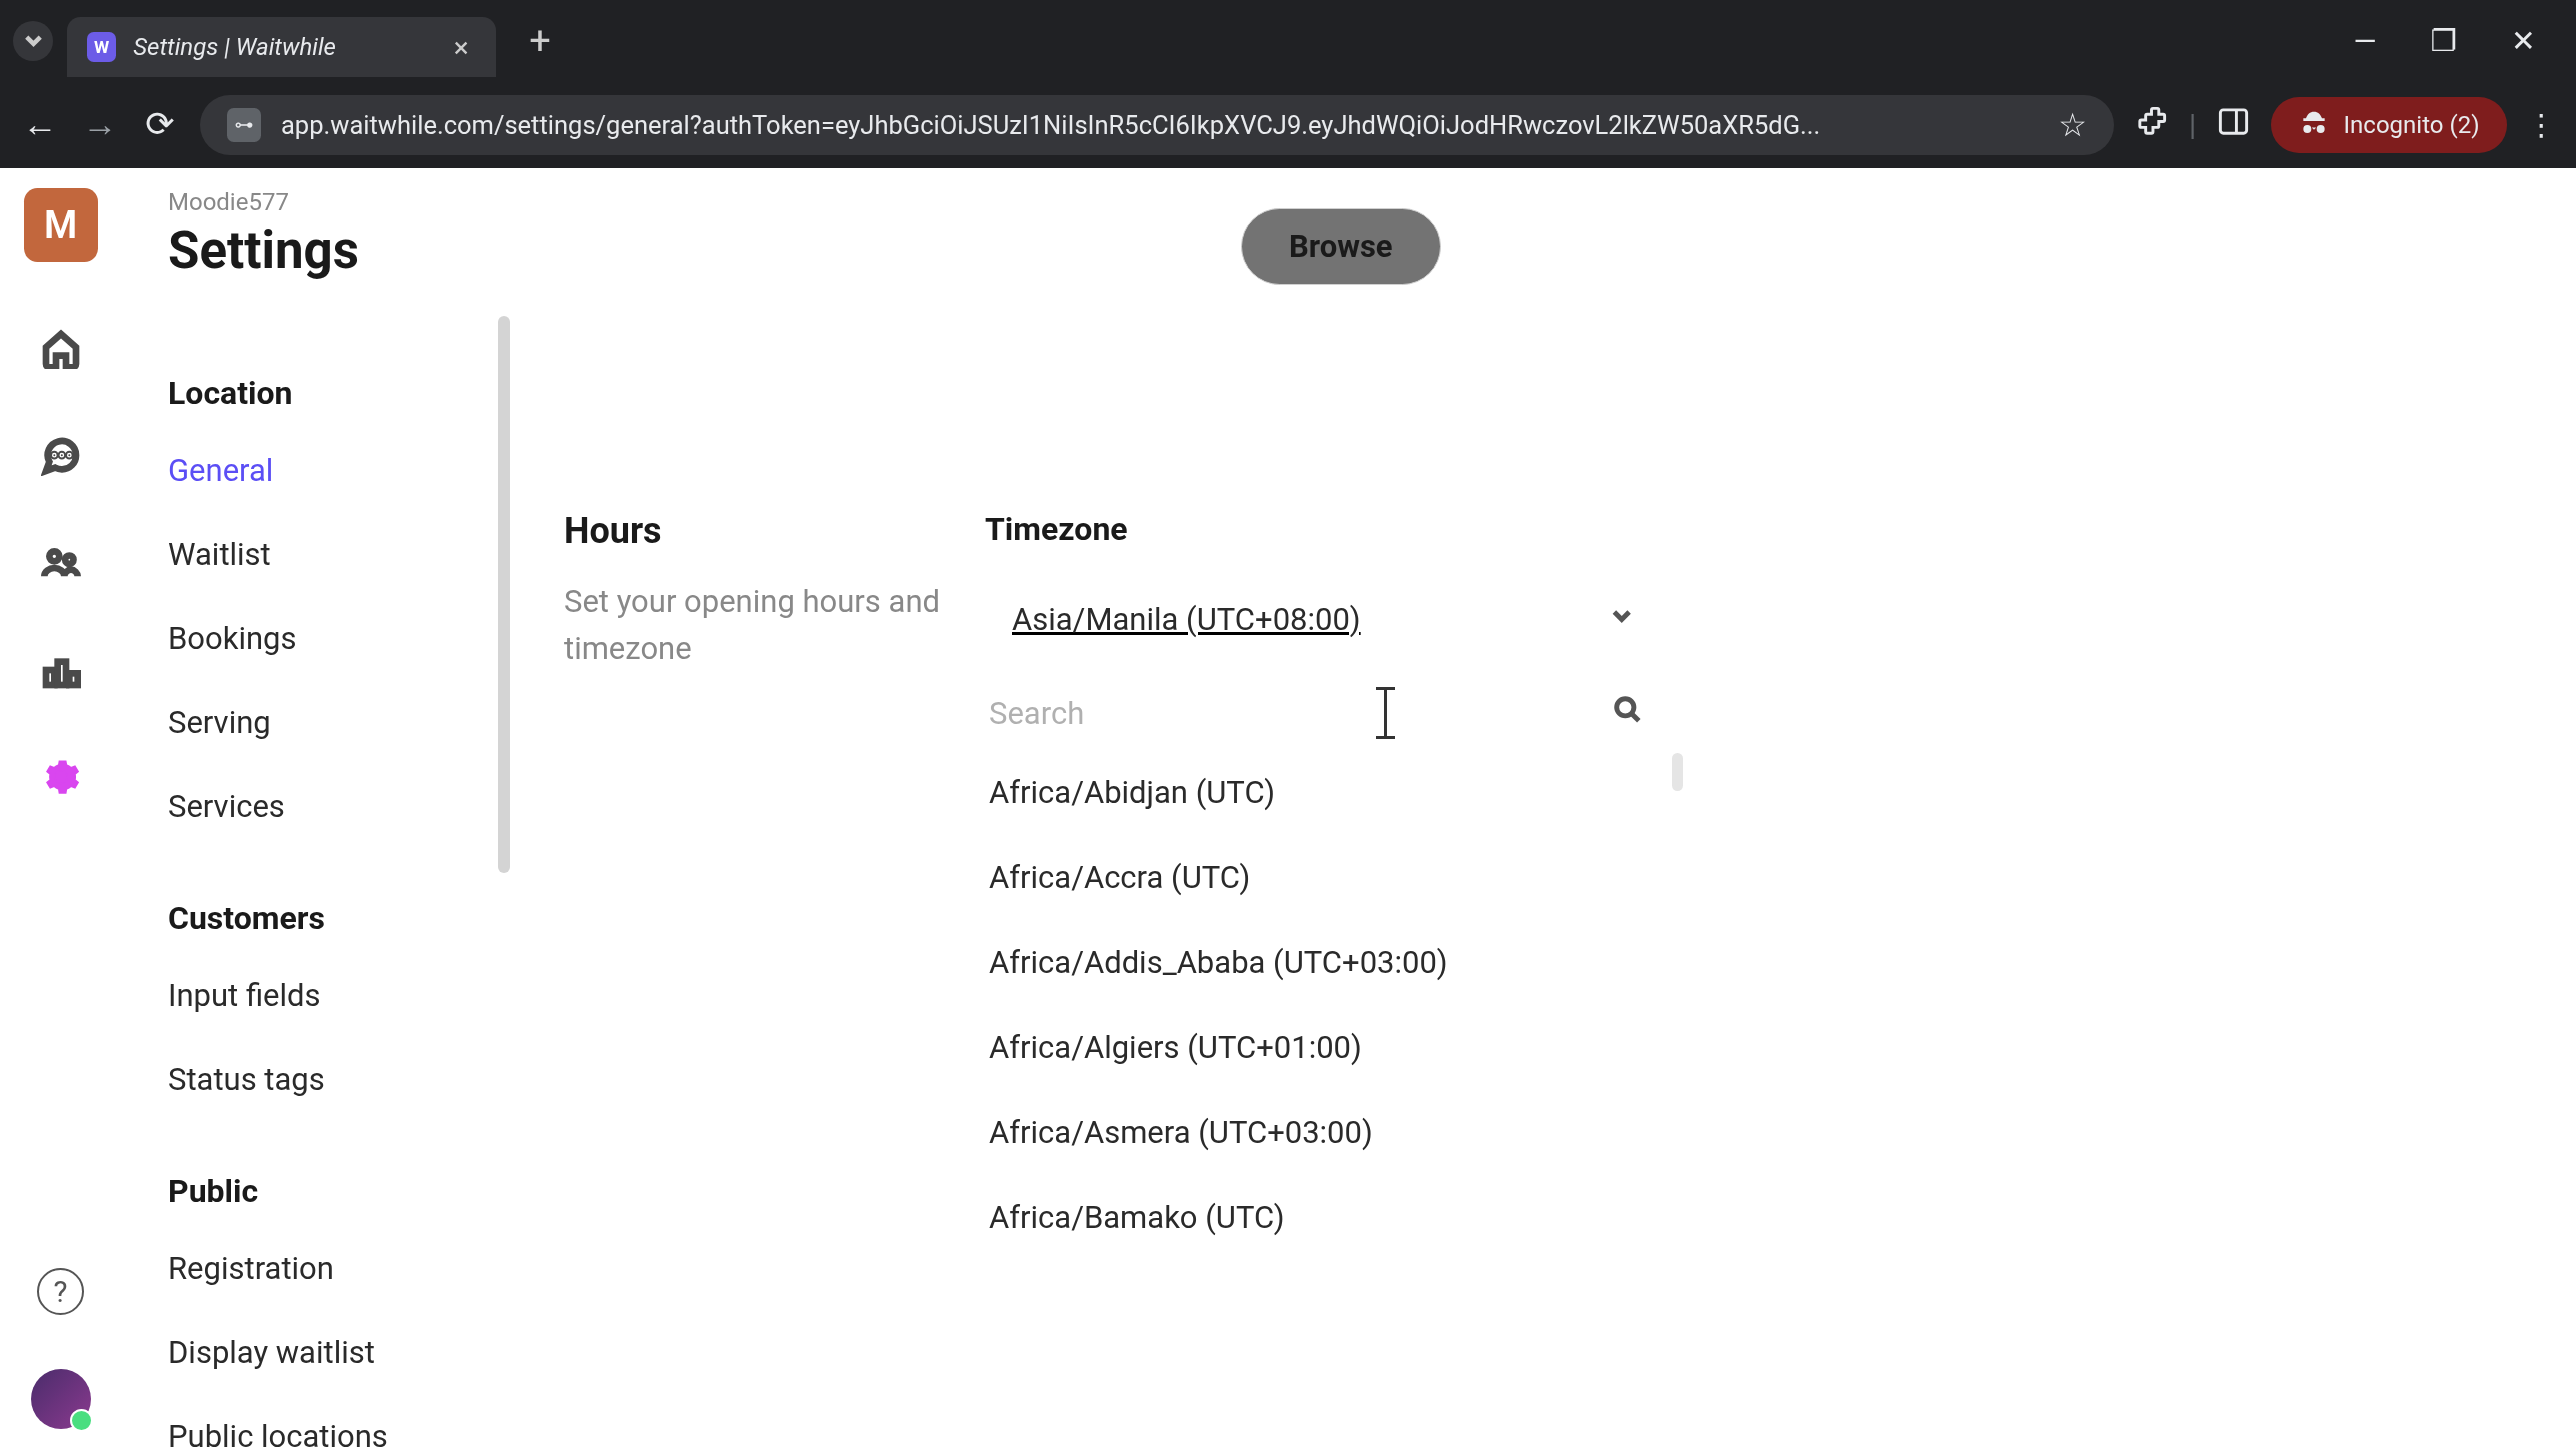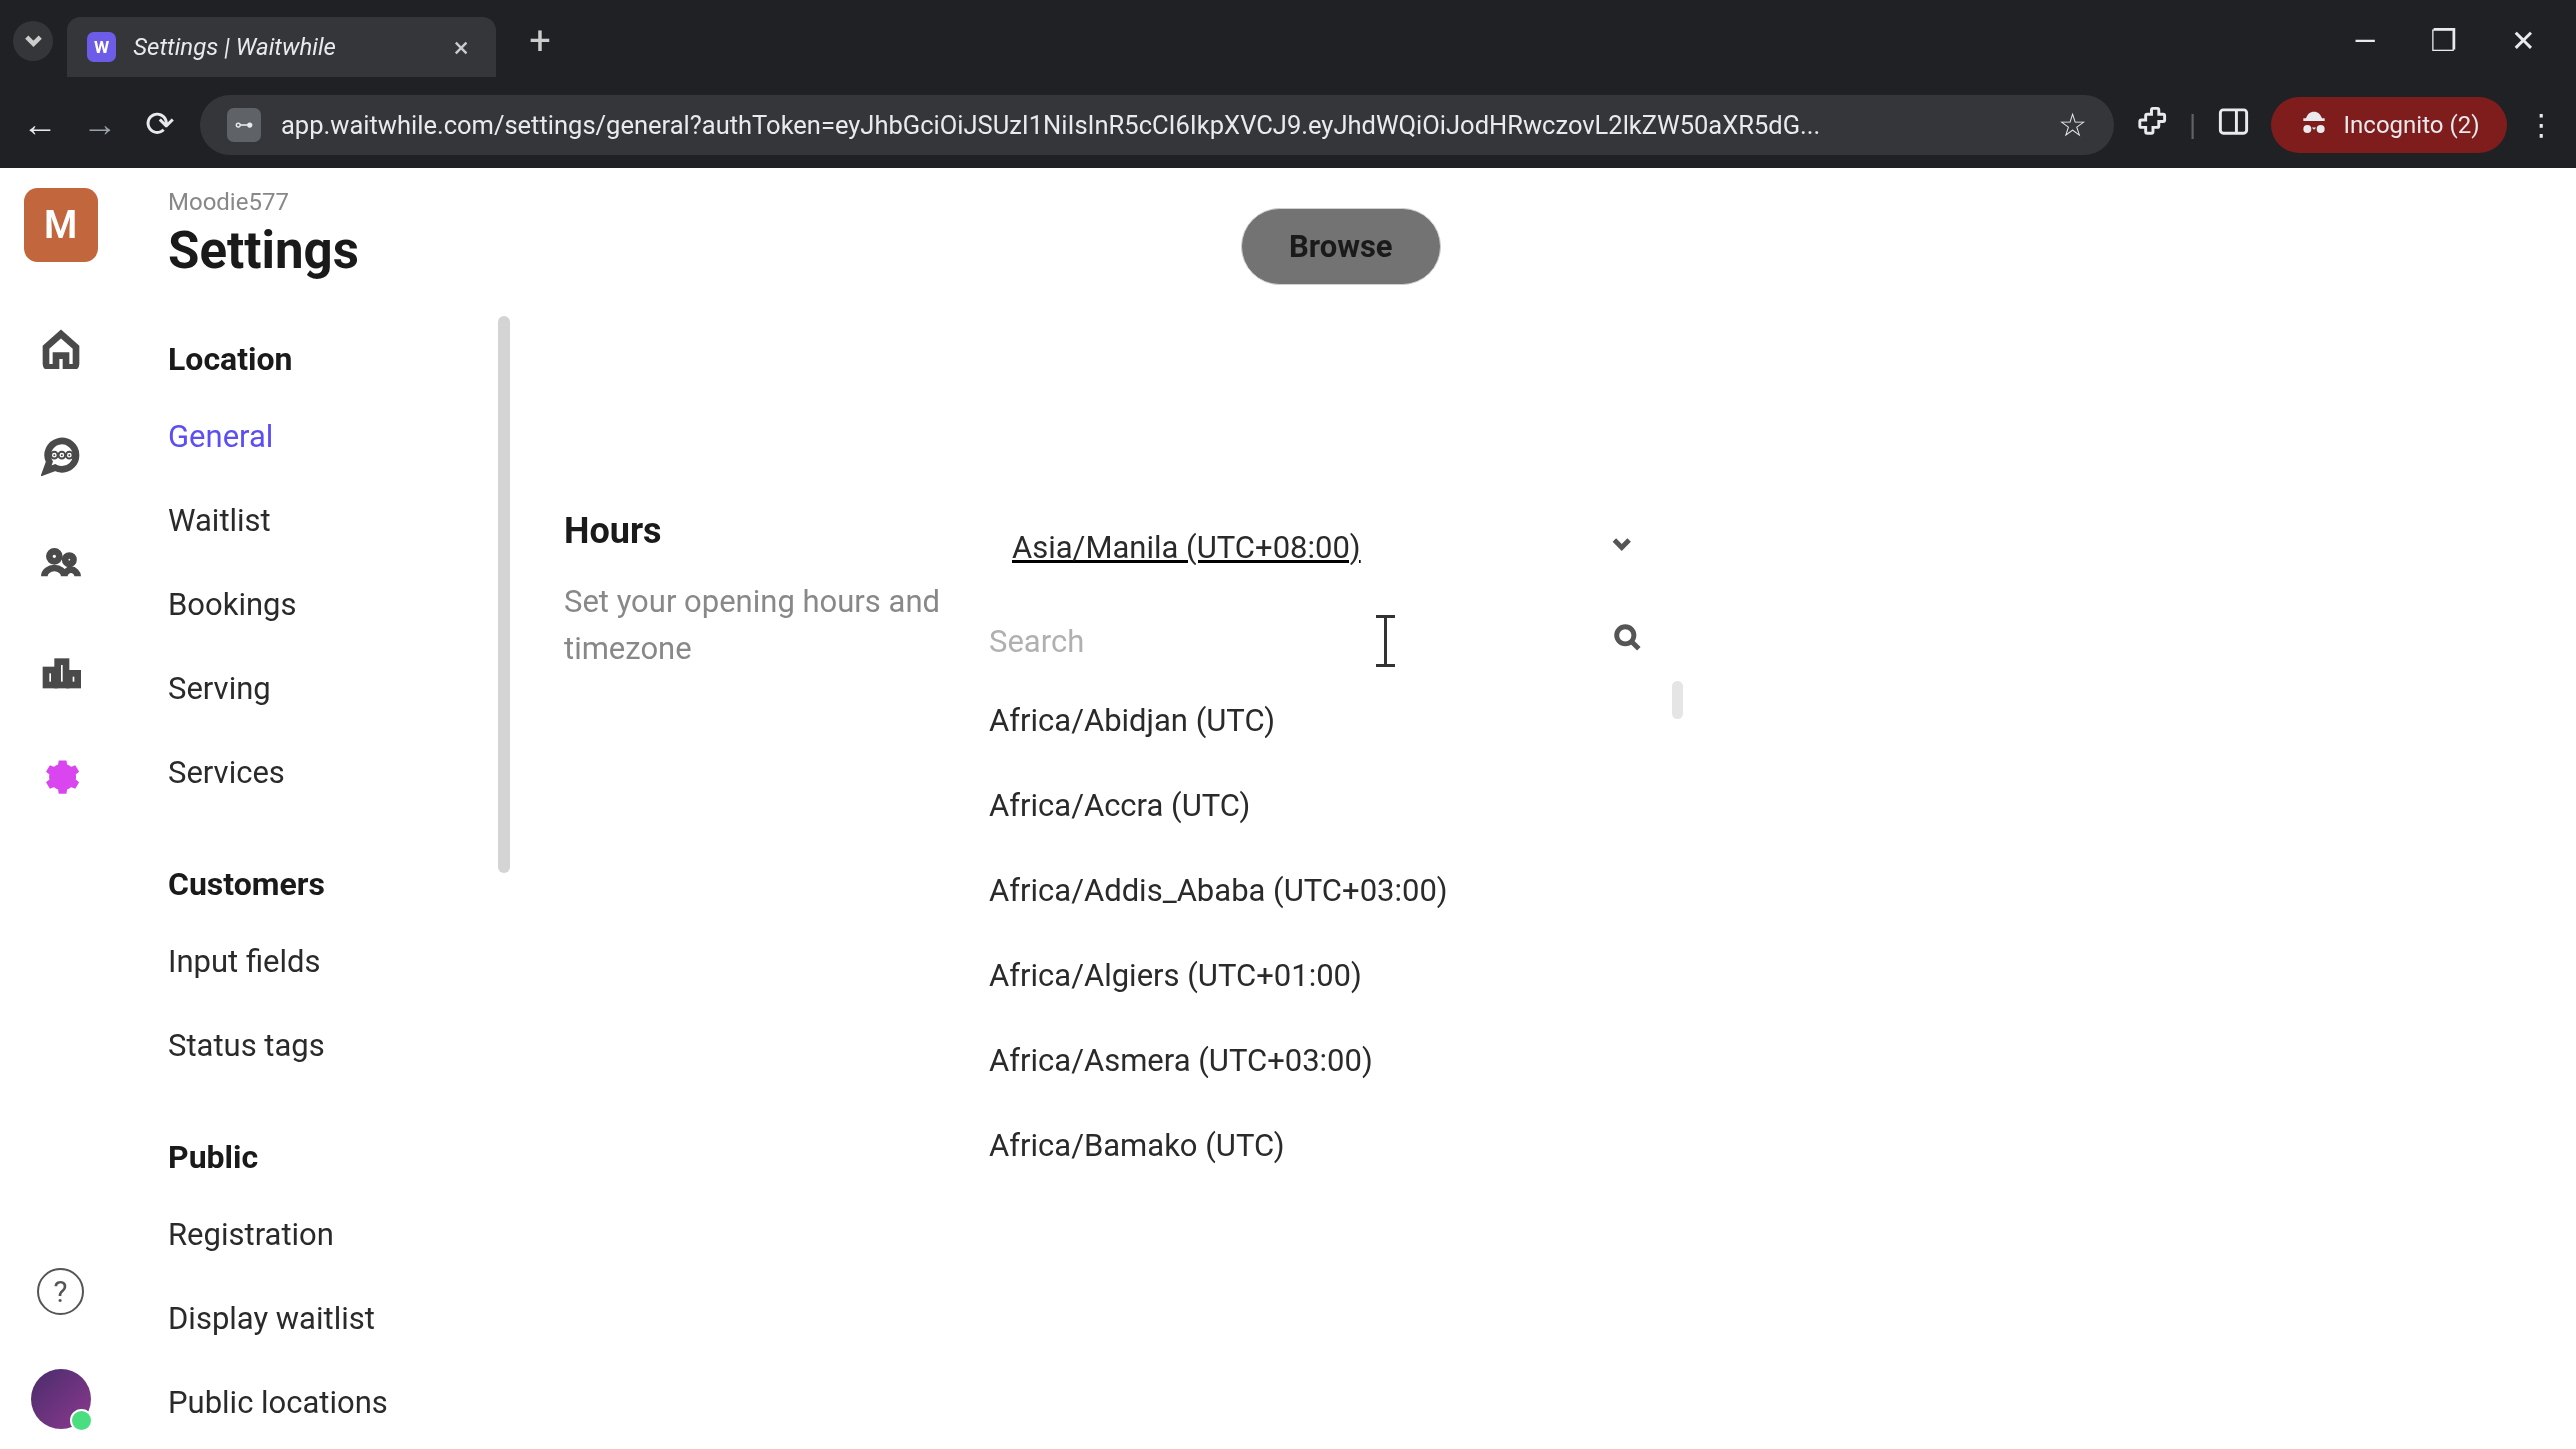--- a/index.html
+++ b/index.html
@@ -34,21 +34,21 @@
     .rail-icon { width: 40px; height: 40px; color: #4a4a4a; font-size: 34px; display:flex; align-items:center; justify-content:center; }
     .rail-icon.settings-active svg { stroke: #d946ef; fill: #d946ef; }
     .rail-bottom { margin-top: auto; margin-bottom: 20px; display:flex; flex-direction:column; align-items:center; gap:54px; }
     .help-icon { width:47px; height:47px; border:2.7px solid #555; border-radius:50%; display:flex; align-items:center; justify-content:center; font-size:29.5px; color:#555; }
     .profile-avatar { width:60px; height:60px; border-radius:50%; background: linear-gradient(135deg,#4a2c6b,#8b3a8f); position:relative; }
     .profile-avatar::after { content:''; position:absolute; bottom:-2.7px; right:-2.7px; width:19px; height:19px; background:#4ade80; border-radius:50%; border:2.7px solid #fff; }
 
     .settings-nav { width: 389px; padding: 20px 27px 36px 47px; position: relative; }
     .settings-nav::after { content:''; position:absolute; right:0; top:148px; width:12px; height:557px; background:#d4d4d4; border-radius:6.7px; }
     .org-name { color:#888; font-size:24px; margin-bottom:5.4px; }
-    .page-title { font-size:51px; font-weight:700; color:#1a1a1a; margin-bottom:60px; }
+    .page-title { font-size:51px; font-weight:700; color:#1a1a1a; margin-bottom:94px; }
     .nav-section { margin-bottom: 74px; }
     .nav-section-title { font-size:32px; font-weight:700; color:#1a1a1a; margin-bottom:40px; }
     .nav-item { font-size:31px; color:#2a2a2a; margin-bottom:47px; cursor:pointer; }
     .nav-item.active { color:#5b4ef5; }
 
     .main { flex:1; padding: 40px 54px; position: relative; }
     .browse-btn { position:absolute; left:731px; top:40px; border:1.3px solid #d0d0d0; background:#737373; border-radius:40px; padding:19px 47px; font-size:31px; font-weight:700; color:#1a1a1a; cursor:pointer; }
 
     .hours-row { display:flex; gap:45px; margin-top:302px; }
     .hours-left { width: 376px; }
@@ -201,20 +201,21 @@
 
   <div class="main">
     <button class="browse-btn">Browse</button>
 
     <div class="hours-row">
       <div class="hours-left">
         <div class="hours-title">Hours</div>
         <div class="hours-sub">Set your opening hours and timezone</div>
       </div>
       <div class="hours-right">
+        <div class="tz-label">Timezone</div>
         <div class="tz-select">
           <span class="tz-value">Asia/Manila (UTC+08:00)</span>
           <span class="tz-chevron">
             <svg width="29.5" height="29.5" viewBox="0 0 24 24" class="icon-stroke" style="stroke:#555">
                 <polyline points="6 9 12 15 18 9"></polyline>
               </svg>
           </span>
         </div>
 
         <div class="tz-search-row">

